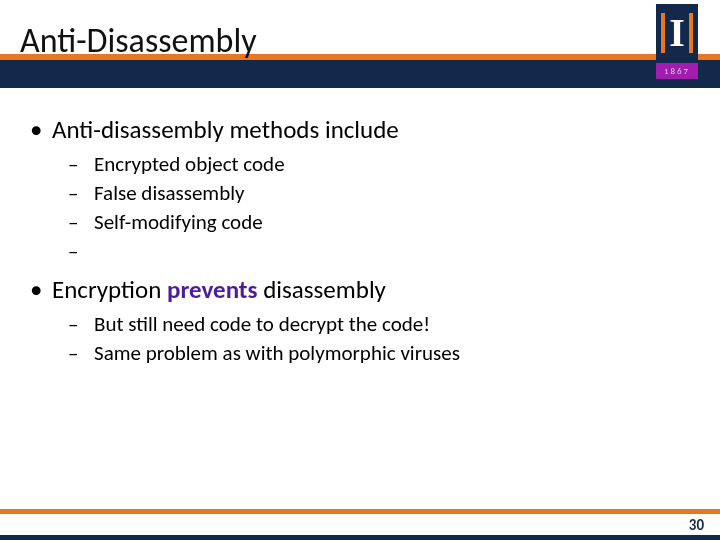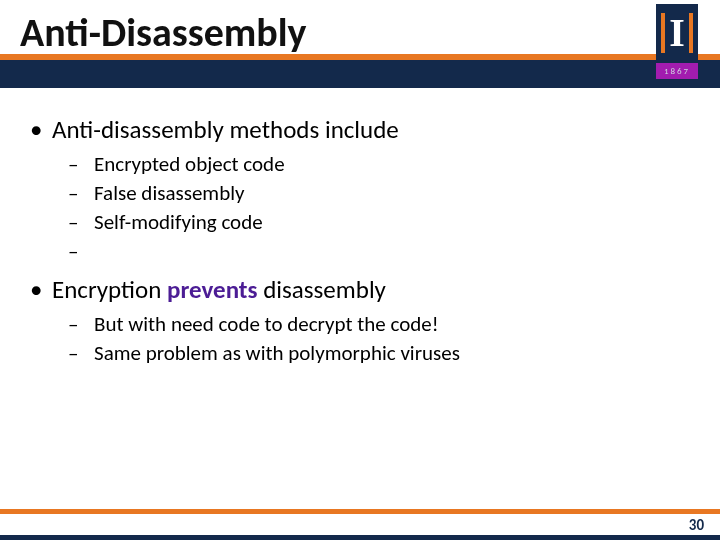--- a/index.html
+++ b/index.html
@@ -1,21 +1,21 @@
 <!DOCTYPE html>
 <html><head>
 <meta charset="utf-8">
 <style>
   * { margin: 0; padding: 0; box-sizing: border-box; }
   html, body { width: 720px; height: 540px; font-family: Calibri, "Segoe UI", Arial, sans-serif; background: #fff; overflow: hidden; }
   .slide { position: relative; width: 720px; height: 540px; background: #fff; }
   .title-area { position: relative; height: 88px; }
   .title-bar-orange { position: absolute; left: 0; top: 54px; width: 720px; height: 6px; background: #e87722; }
   .title-bar-navy { position: absolute; left: 0; top: 60px; width: 720px; height: 28px; background: #13294b; }
-  .title-text { position: absolute; left: 20px; top: 8px; font-size: 40px; color: #111; font-weight: 700; }
+  .title-text { position: absolute; left: 20px; top: 20px; font-size: 34px; color: #111; font-weight: 400; }
   .logo { position: absolute; right: 22px; top: 4px; width: 42px; text-align: center; }
   .logo-block { width: 42px; height: 58px; background: #13294b; display: flex; align-items: center; justify-content: center; }
   .logo-i { font-family: Georgia, "Times New Roman", serif; font-weight: bold; color: #fff; font-size: 40px; line-height: 1; border-left: 4px solid #e87722; border-right: 4px solid #e87722; padding: 0 4px; }
   .logo-year { background: #a21caf; color: #d0d6e0; font-size: 9px; letter-spacing: 2px; padding: 2px 0 3px; margin-top: 1px; }
   .content { position: absolute; left: 30px; top: 108px; right: 30px; color: #000; }
   .bullet-l1 { display: flex; font-size: 25px; margin: 6px 0 6px 0; }
   .bullet-l1 .dot { width: 22px; flex: 0 0 22px; }
   .bullet-l2 { display: flex; font-size: 21px; margin: 3px 0 3px 38px; }
   .bullet-l2 .dash { width: 26px; flex: 0 0 26px; }
   .accent { color: #4c1d95; font-weight: 700; }
@@ -65,21 +65,21 @@
     </div>
 
     <div class="bullet-l1" style="margin-top:10px;">
       <span class="dot">•</span>
       <span>
         <span>Encryption </span><span class="accent">prevents</span><span> disassembly</span>
       </span>
     </div>
     <div class="bullet-l2">
       <span class="dash">–</span>
-      <span>But with need code to decrypt the code!</span>
+      <span>But still need code to decrypt the code!</span>
     </div>
     <div class="bullet-l2">
       <span class="dash">–</span>
       <span>Same problem as with polymorphic viruses</span>
     </div>
 
   </div>
 
   <div class="footer-bar"></div>
   <div class="footer-navy"></div>

